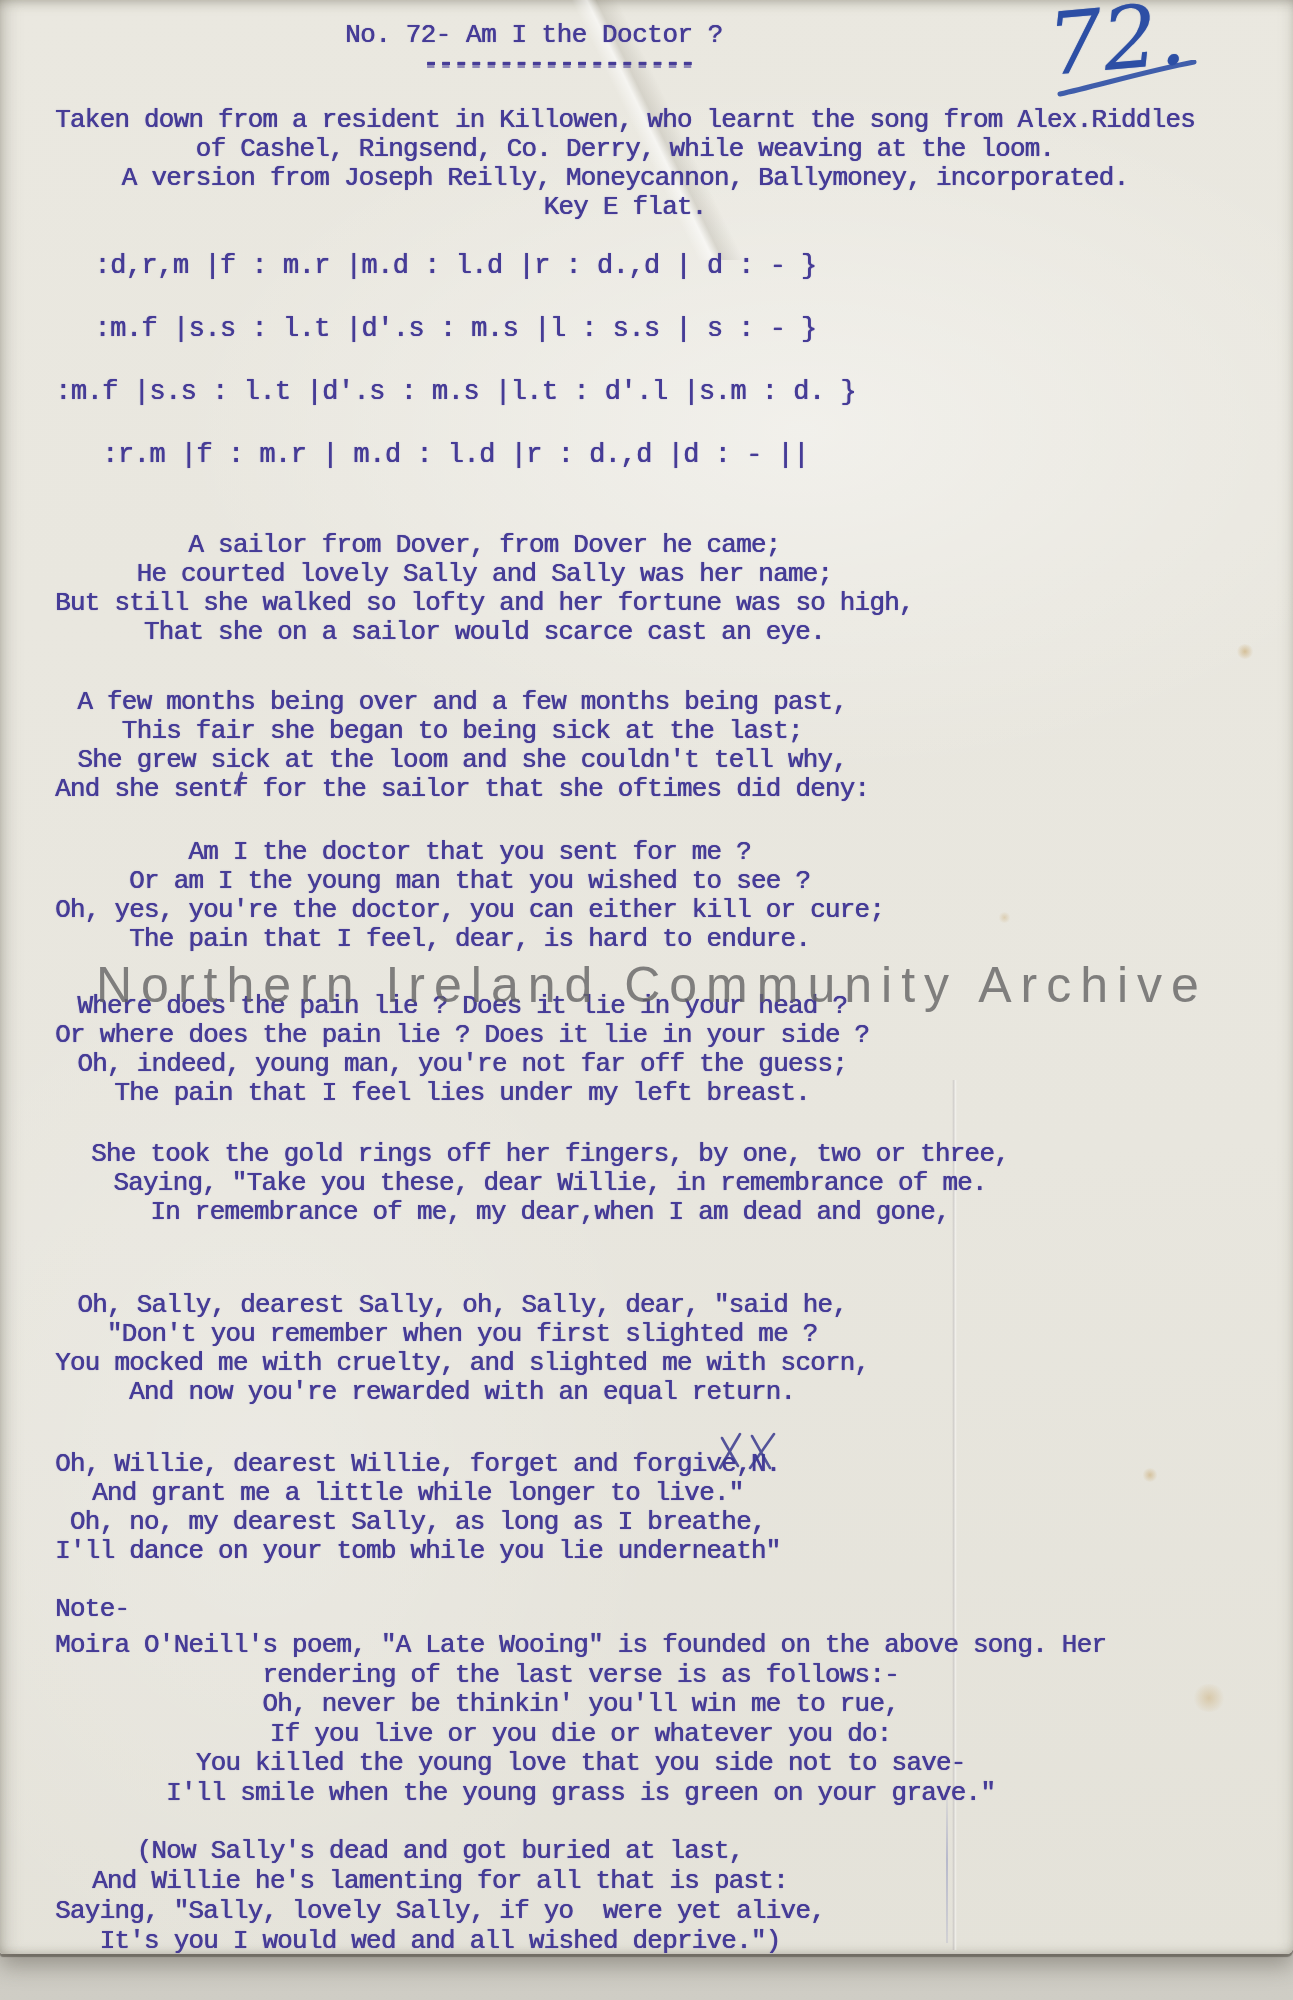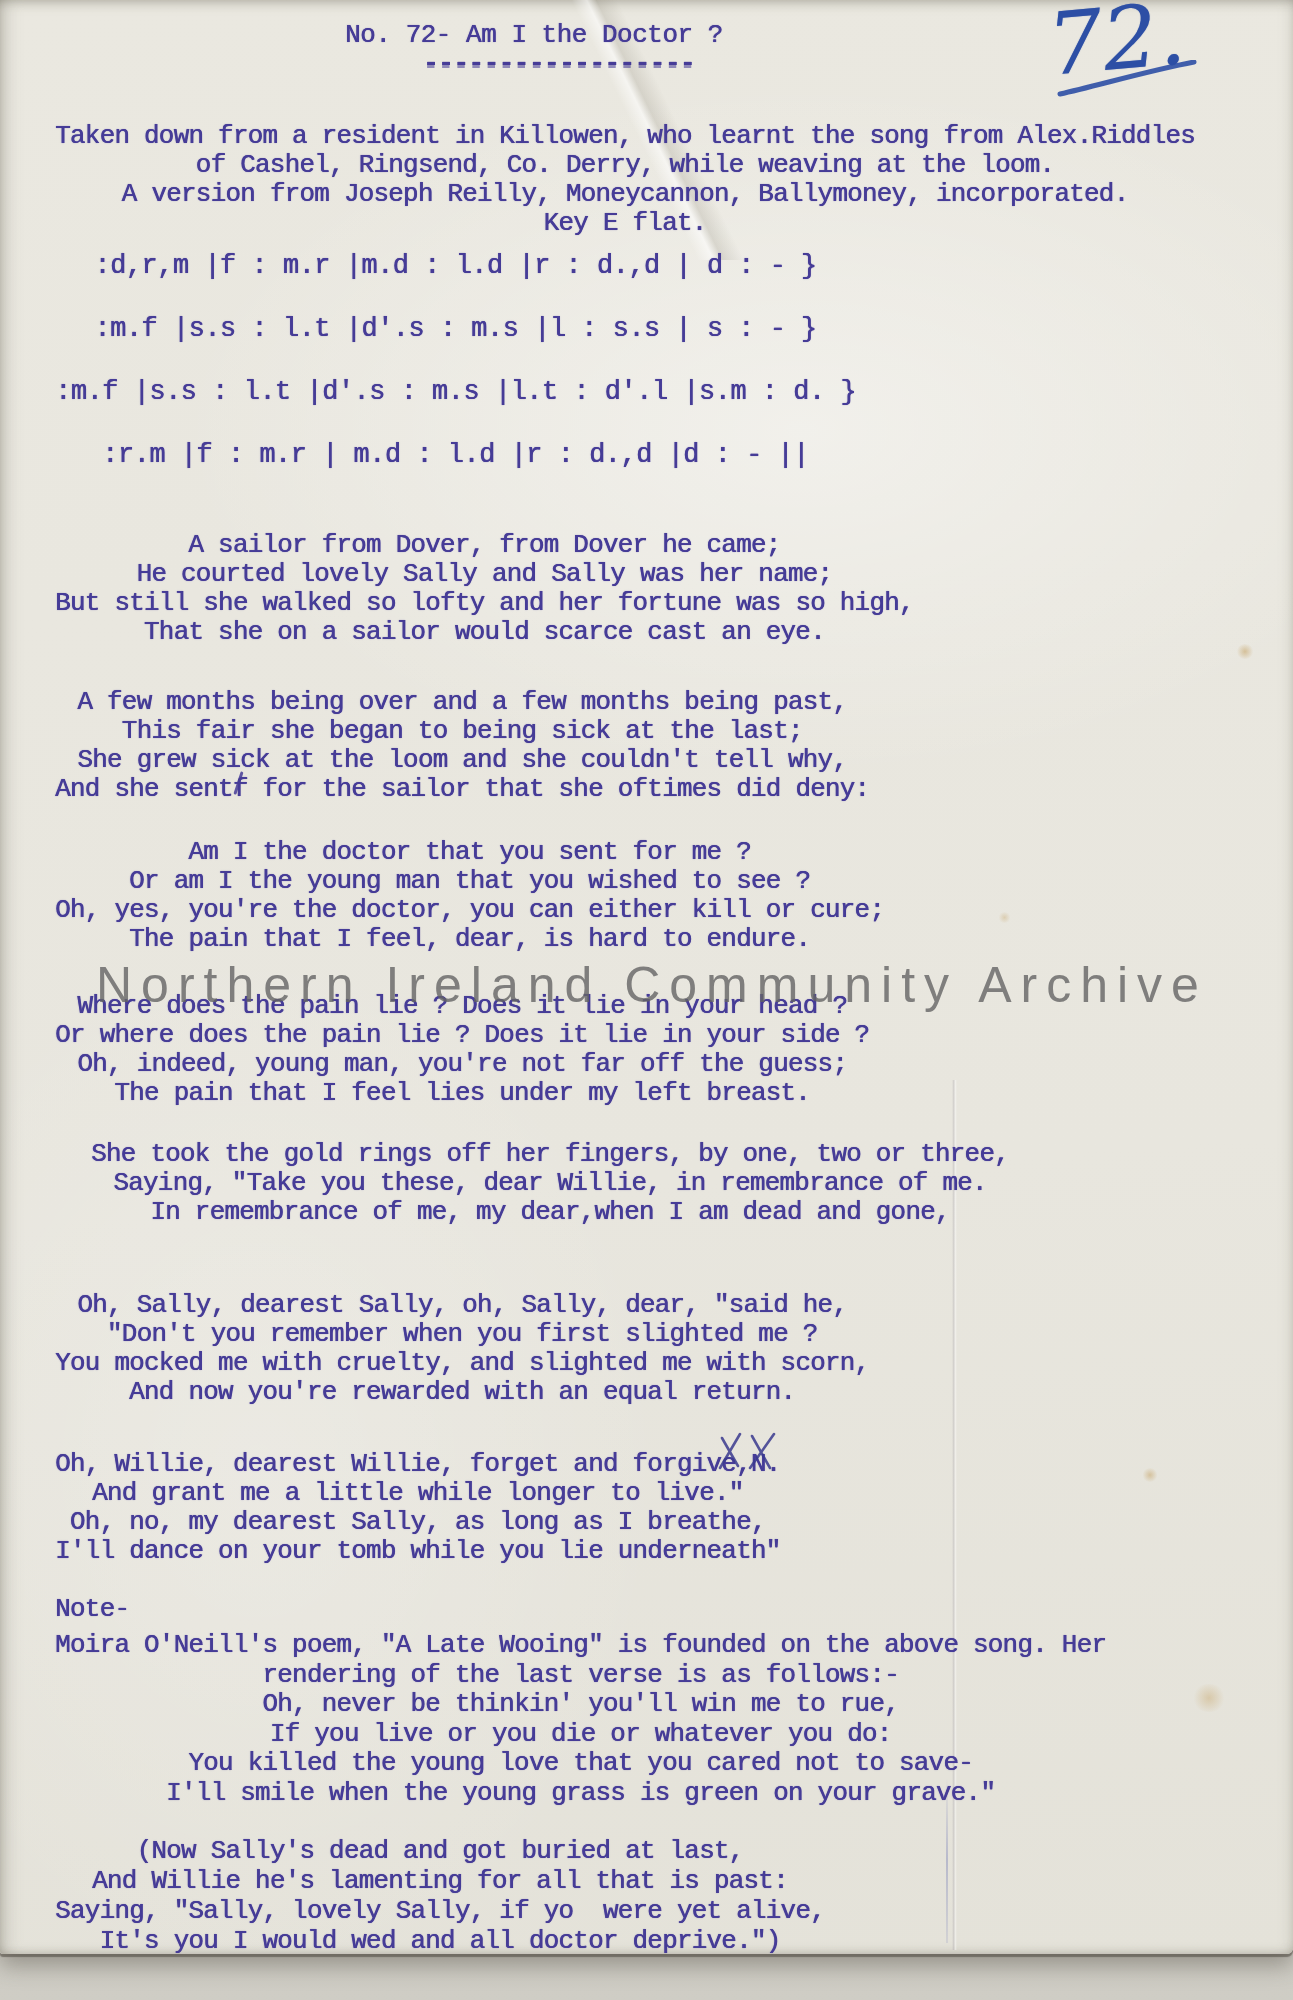--- a/index.html
+++ b/index.html
@@ -43,21 +43,21 @@
   .title{
     position:absolute;left:345px;top:20px;
     font-size:26px;letter-spacing:-0.5px;white-space:pre;
   }
   .title-underline{
     position:absolute;left:423px;top:48px;
     font-size:26px;font-weight:bold;letter-spacing:-0.5px;white-space:pre;
     text-shadow:0 3px 0 rgba(70,60,151,0.55), 0.5px 0 0 currentColor;
   }
 
-  .intro{top:106px;margin-top:16px;}
+  .intro{top:106px;}
   .solfa{top:252px;}
   .solfa .tline{font-size:27px;height:63px;letter-spacing:-0.5px;}
 
   .stanza1{top:531px;}
   .stanza2{top:688px;}
   .stanza3{top:838px;}
   .stanza4{top:992px;}
   .stanza5{top:1140px;margin-left:36px;}
   .stanza6{top:1291px;}
   .stanza7{top:1450px;}
@@ -207,27 +207,27 @@
     </svg>
 
     <div class="block note-heading tw">
       <div class="tline">Note-</div>
     </div>
     <div class="block note-lines tw">
       <div class="tline">Moira O'Neill's poem, "A Late Wooing" is founded on the above song. Her</div>
       <div class="tline">rendering of the last verse is as follows:-</div>
       <div class="tline">Oh, never be thinkin' you'll win me to rue,</div>
       <div class="tline">If you live or you die or whatever you do:</div>
-      <div class="tline">You killed the young love that you cared not to save-</div>
+      <div class="tline">You killed the young love that you side not to save-</div>
       <div class="tline">I'll smile when the young grass is green on your grave."</div>
     </div>
 
     <div class="block final-stanza tw">
       <div class="tline">(Now Sally's dead and got buried at last,</div>
       <div class="tline">And Willie he's lamenting for all that is past:</div>
       <div class="tline">Saying, "Sally, lovely Sally, if yo  were yet alive,</div>
-      <div class="tline">It's you I would wed and all doctor deprive.")</div>
+      <div class="tline">It's you I would wed and all wished deprive.")</div>
     </div>
 
     <div class="watermark">Northern Ireland Community Archive</div>
 
   </div>
 </div>
 
 </body></html>

